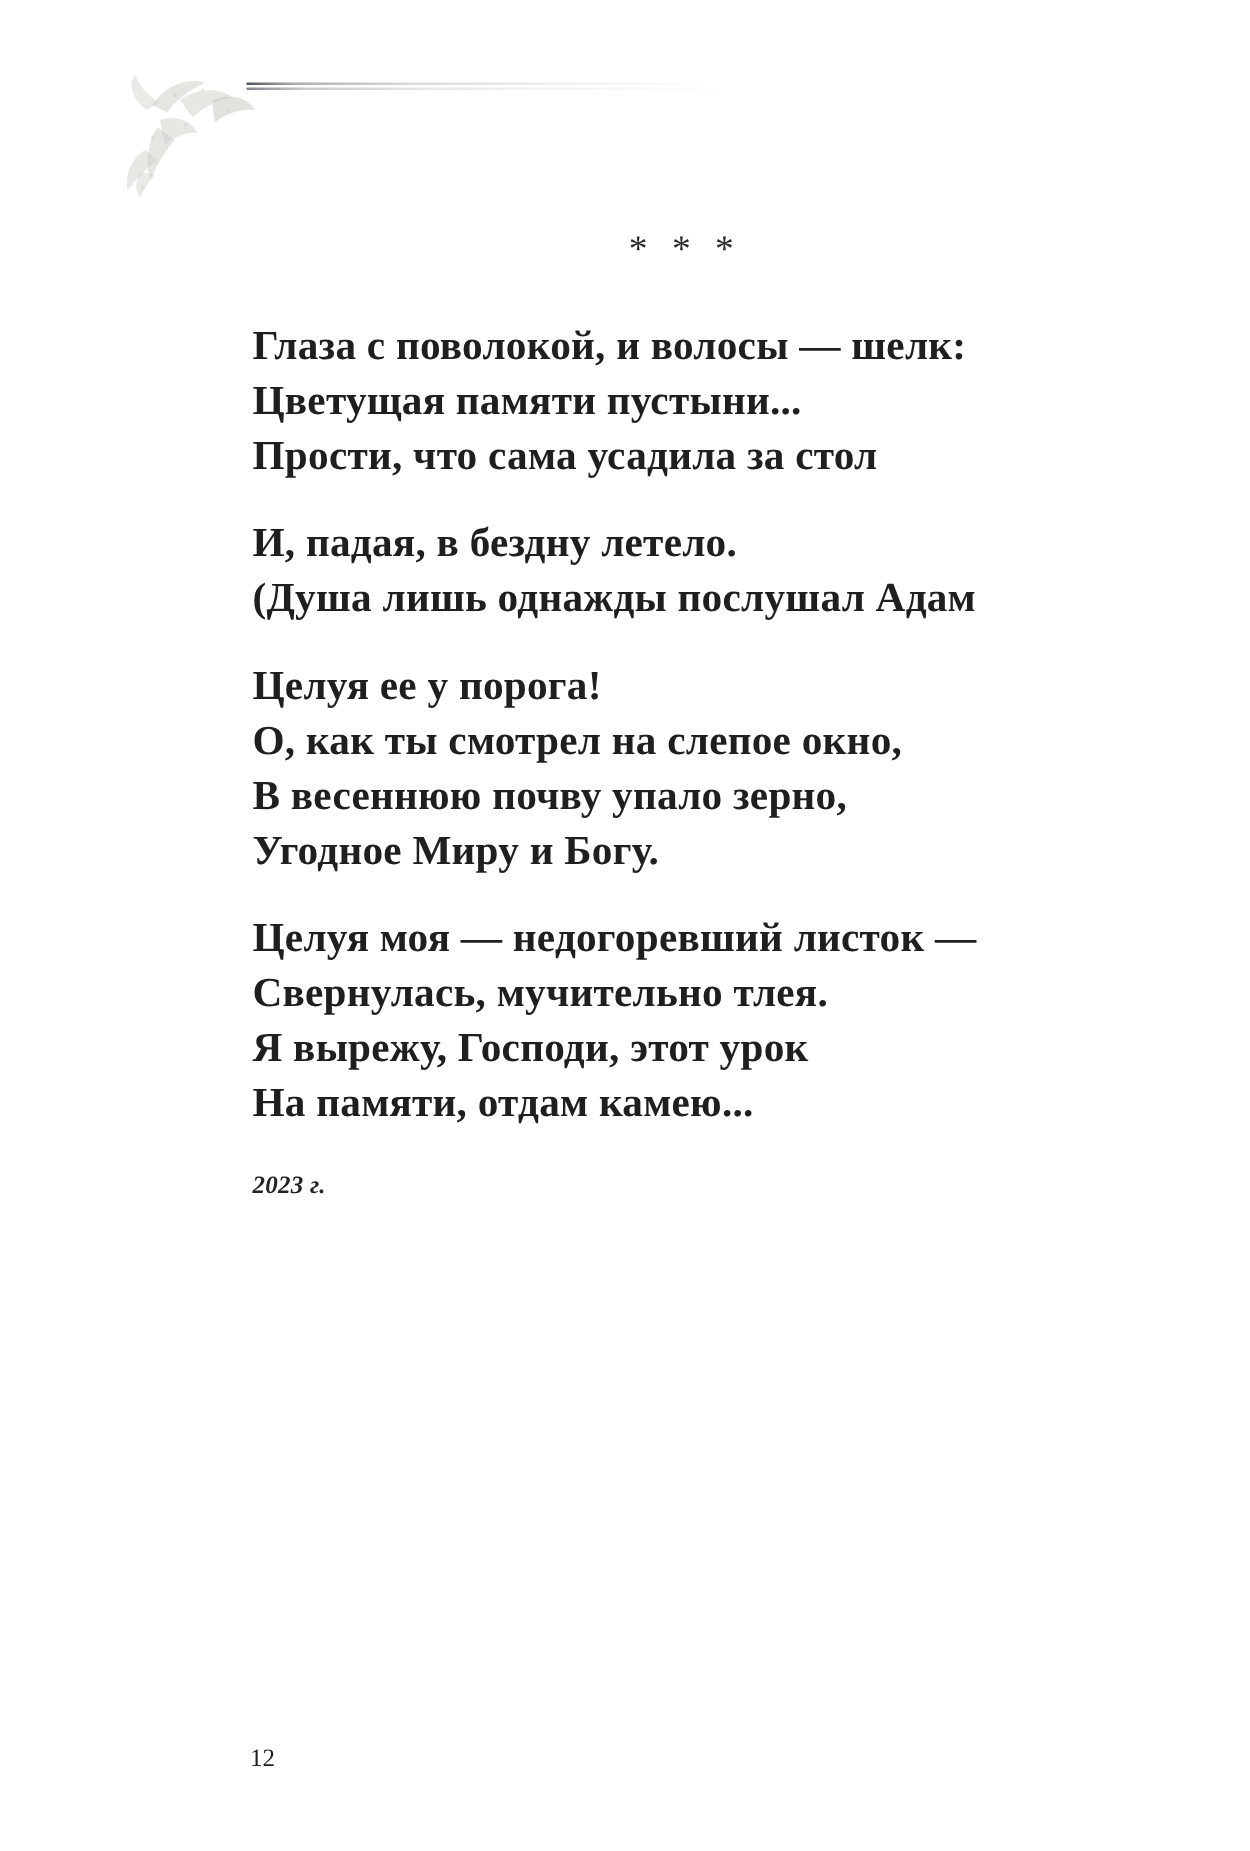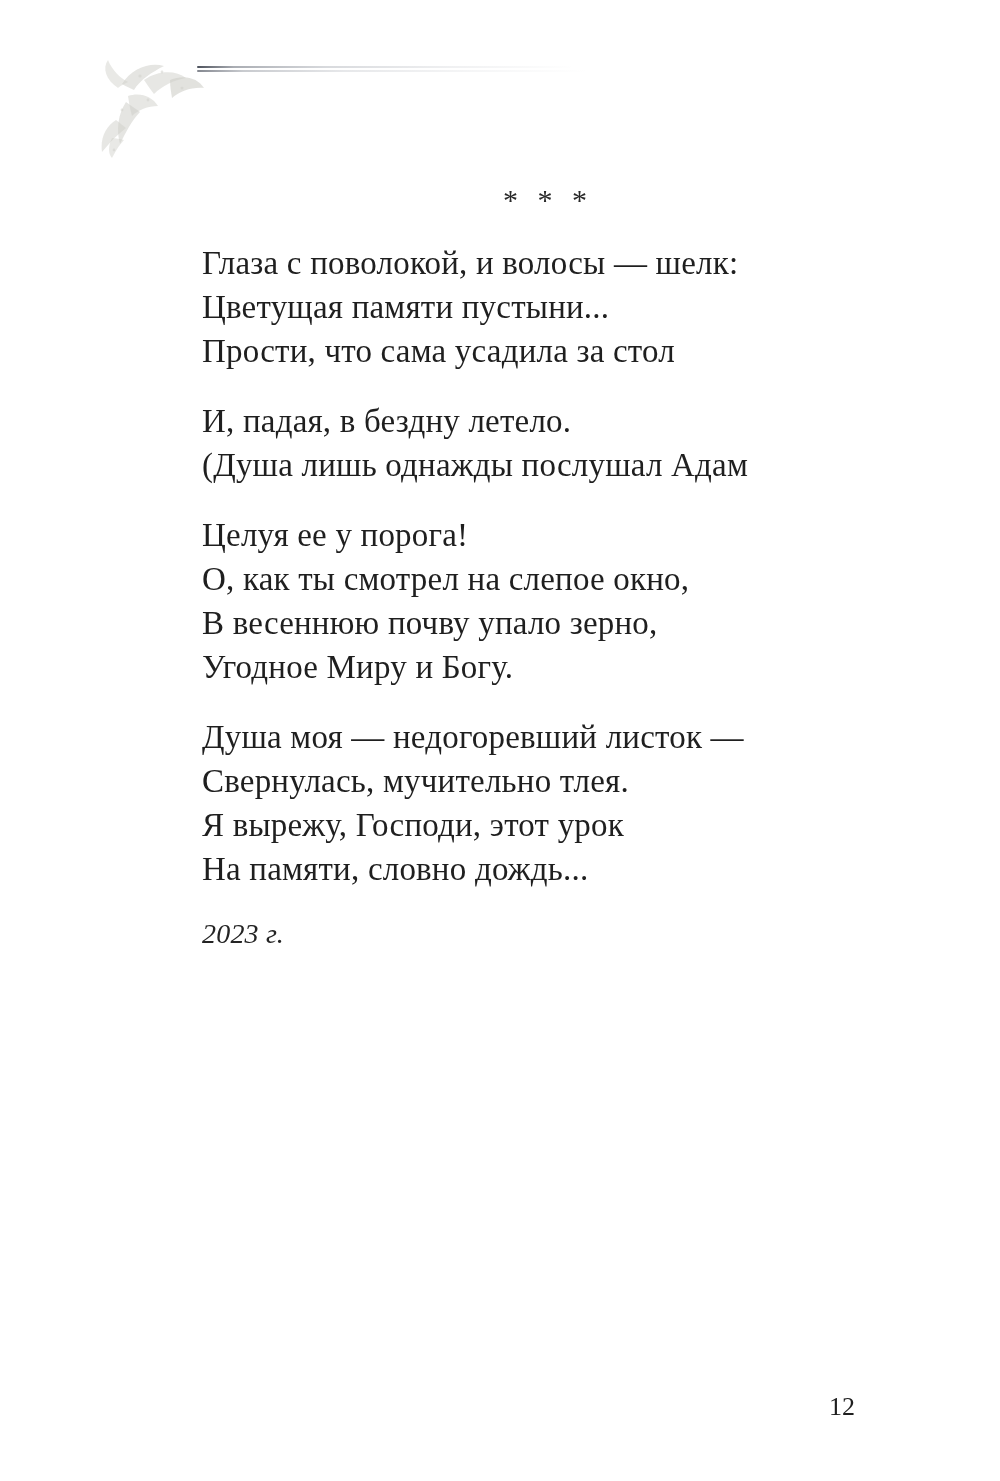--- a/index.html
+++ b/index.html
@@ -40,39 +40,40 @@
   .stars{
     position:absolute;left:200px;top:184px;width:690px;
     text-align:center;
     font-size:30px;line-height:32px;
     word-spacing:12px;
     color:#2a2a2a;
   }
 
   
   .poem{
-    position:absolute;left:202px;top:241px;
+    position:absolute;left:202px;top:255px;
     font-size:33px;line-height:44px;
     letter-spacing:.2px;
     color:#1f1f1f;
+    font-weight:bold;
   }
   .stanza{margin:0 0 26px 0;}
   .poem-line{white-space:pre;}
 
   .poem-date{
     font-style:italic;
-    font-size:28px;line-height:34px;
+    font-size:20px;line-height:34px;
     color:#242424;
   }
 
   
   .page-number{
     position:absolute;left:200px;top:1390px;width:655px;
-    text-align:right;
-    font-size:26px;line-height:34px;
+    text-align:left;
+    font-size:20px;line-height:34px;
     color:#1f1f1f;
   }
 </style>
 </head>
 <body>
 
 <div class="page">
 
   <div class="ornament">
     <svg width="118" height="100" viewBox="0 0 118 100" xmlns="http://www.w3.org/2000/svg">
@@ -116,24 +117,24 @@
     </div>
 
     <div class="stanza">
       <div class="poem-line">Целуя ее у порога!</div>
       <div class="poem-line">О, как ты смотрел на слепое окно,</div>
       <div class="poem-line">В весеннюю почву упало зерно,</div>
       <div class="poem-line">Угодное Миру и Богу.</div>
     </div>
 
     <div class="stanza">
-      <div class="poem-line">Душа моя — недогоревший листок —</div>
+      <div class="poem-line">Целуя моя — недогоревший листок —</div>
       <div class="poem-line">Свернулась, мучительно тлея.</div>
       <div class="poem-line">Я вырежу, Господи, этот урок</div>
-      <div class="poem-line">На памяти, словно дождь...</div>
+      <div class="poem-line">На памяти, отдам камею...</div>
     </div>
 
     <div class="poem-date">2023 г.</div>
   </div>
 
   <div class="page-number">12</div>
 
 </div>
 
 </body></html>

